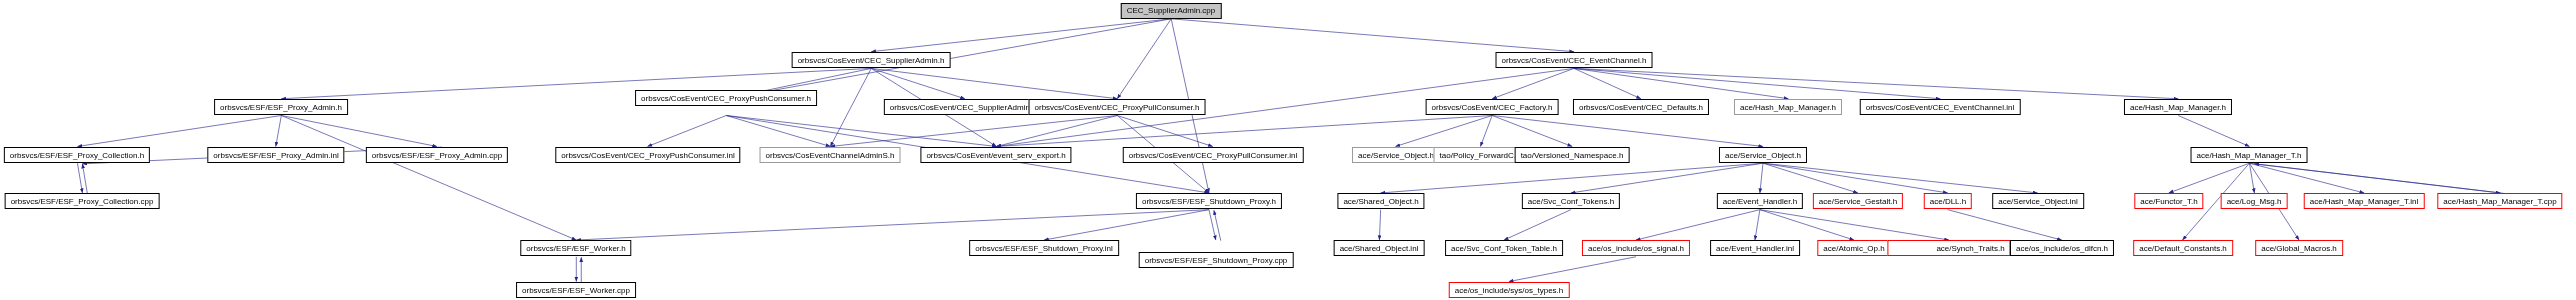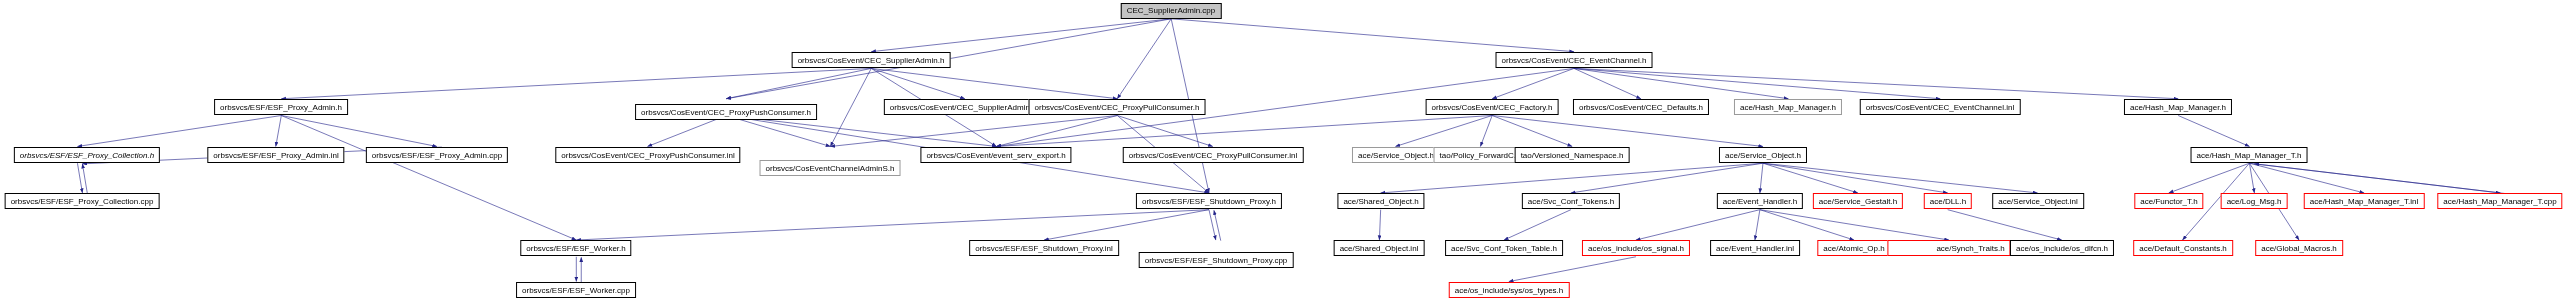--- a/index.html
+++ b/index.html
@@ -106,33 +106,33 @@
         <path d="M930,414 L930,454" class="edge" marker-end="url(#arrowhead)"></path>
         <path d="M938,455 L938,415" class="edge" marker-end="url(#arrowhead)"></path>
         <path d="M2640,414 L2435,454" class="edge" marker-end="url(#arrowhead)"></path>
       </g>
   </svg>
   <div id="nodes-layer">
       <div class="node root" style="left: 1171px; top: 2.5px;">CEC_SupplierAdmin.cpp</div>
       <div class="node" style="left: 871px; top: 52px;">orbsvcs/CosEvent/CEC_SupplierAdmin.h</div>
       <div class="node" style="left: 1574px; top: 52px;">orbsvcs/CosEvent/CEC_EventChannel.h</div>
       <div class="node" style="left: 281px; top: 99px;">orbsvcs/ESF/ESF_Proxy_Admin.h</div>
-      <div class="node" style="left: 726px; top: 104px;">orbsvcs/CosEvent/CEC_ProxyPushConsumer.h</div>
+      <div class="node" style="left: 726px; top: 90px;">orbsvcs/CosEvent/CEC_ProxyPushConsumer.h</div>
       <div class="node" style="left: 965px; top: 99px;">orbsvcs/CosEvent/CEC_SupplierAdmin.inl</div>
       <div class="node" style="left: 1117px; top: 99px;">orbsvcs/CosEvent/CEC_ProxyPullConsumer.h</div>
       <div class="node" style="left: 1492px; top: 99px;">orbsvcs/CosEvent/CEC_Factory.h</div>
       <div class="node" style="left: 1641px; top: 99px;">orbsvcs/CosEvent/CEC_Defaults.h</div>
       <div class="node gray" style="left: 1788px; top: 99px;">ace/Hash_Map_Manager.h</div>
       <div class="node" style="left: 1940px; top: 99px;">orbsvcs/CosEvent/CEC_EventChannel.inl</div>
       <div class="node" style="left: 2178px; top: 99px;">ace/Hash_Map_Manager.h</div>
-      <div class="node" style="left: 87px; top: 147px; font-style: italic;">orbsvcs/ESF/ESF_Proxy_Collection.h</div>
+      <div class="node" style="left: 77px; top: 147px;">orbsvcs/ESF/ESF_Proxy_Collection.h</div>
       <div class="node" style="left: 276px; top: 147px;">orbsvcs/ESF/ESF_Proxy_Admin.inl</div>
       <div class="node" style="left: 437px; top: 147px; text-align: right;">orbsvcs/ESF/ESF_Proxy_Admin.cpp</div>
       <div class="node" style="left: 648px; top: 147px;">orbsvcs/CosEvent/CEC_ProxyPushConsumer.inl</div>
-      <div class="node gray" style="left: 830px; top: 160px;">orbsvcs/CosEventChannelAdminS.h</div>
+      <div class="node gray" style="left: 830px; top: 147px;">orbsvcs/CosEventChannelAdminS.h</div>
       <div class="node" style="left: 996px; top: 147px;">orbsvcs/CosEvent/event_serv_export.h</div>
       <div class="node" style="left: 1213px; top: 147px;">orbsvcs/CosEvent/CEC_ProxyPullConsumer.inl</div>
       <div class="node gray" style="left: 1396px; top: 147px;">ace/Service_Object.h</div>
       <div class="node gray" style="left: 1480px; top: 147px;">tao/Policy_ForwardC.h</div>
       <div class="node" style="left: 1572px; top: 147px;">tao/Versioned_Namespace.h</div>
       <div class="node" style="left: 1763px; top: 147px;">ace/Service_Object.h</div>
       <div class="node" style="left: 2249px; top: 147px;">ace/Hash_Map_Manager_T.h</div>
       <div class="node" style="left: 82px; top: 193px;">orbsvcs/ESF/ESF_Proxy_Collection.cpp</div>
       <div class="node" style="left: 1209px; top: 193px;">orbsvcs/ESF/ESF_Shutdown_Proxy.h</div>
       <div class="node" style="left: 1381px; top: 193px;">ace/Shared_Object.h</div>

